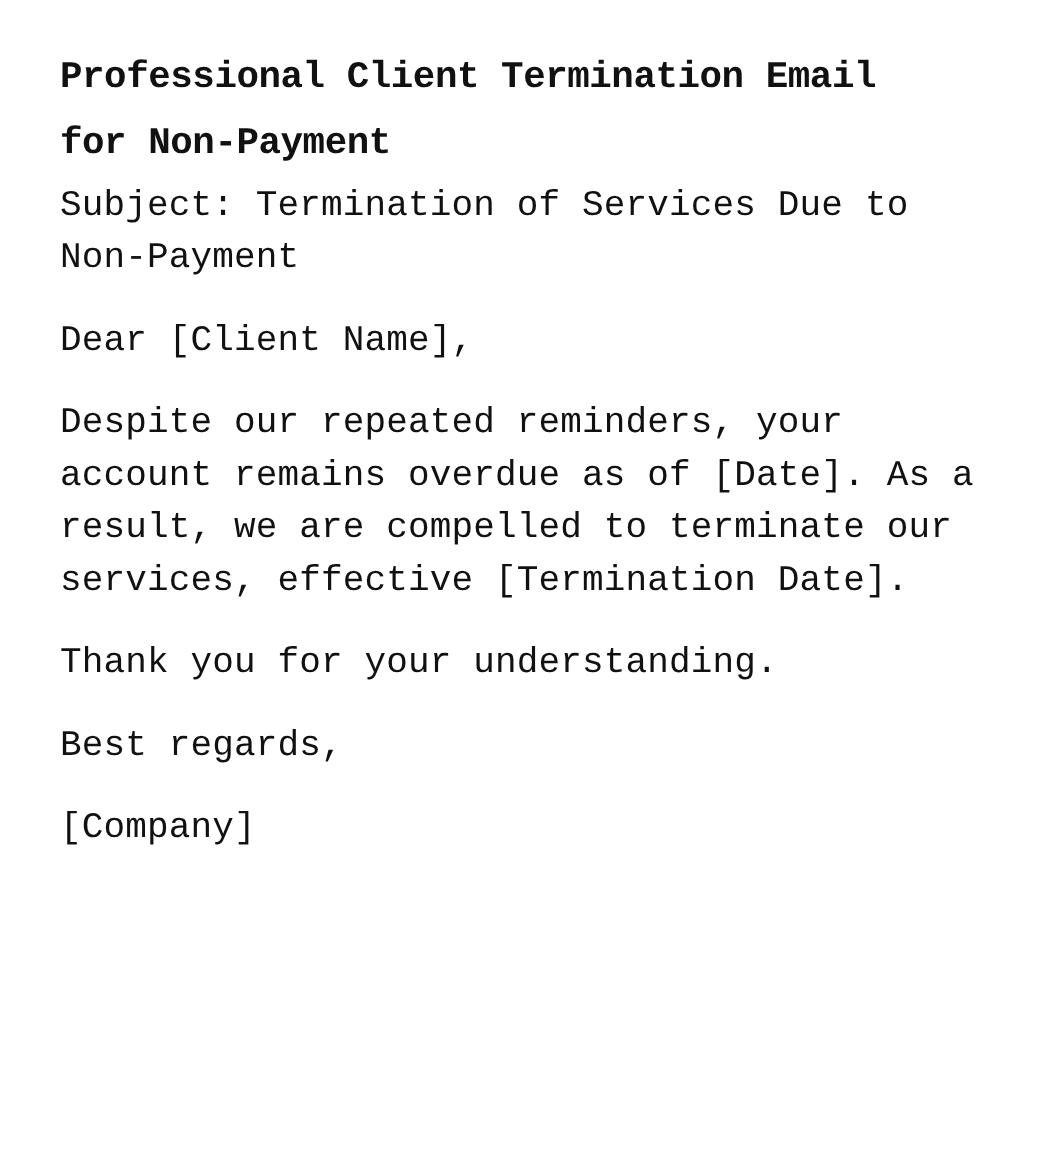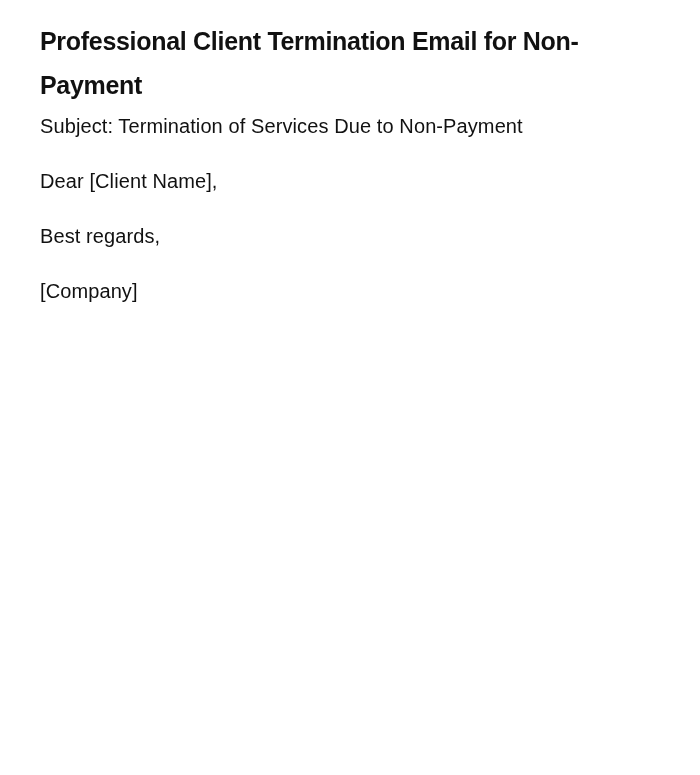--- a/index.html
+++ b/index.html
@@ -1,38 +1,40 @@
 <!DOCTYPE html>
 <html><head>
   <meta charset="utf-8">
   <style>
     html, body { margin: 0; padding: 0; background: #ffffff; }
     body { width: 700px; height: 775px; overflow: hidden; }
     .page {
-      padding: 19px 40px 0 40px;
+      padding: 30px 40px 0 40px;
       color: #111111;
-      font-family: Liberation Sans, sans-serif;
+      font-family: Liberation Mono, monospace;
     }
     .title {
       font-weight: bold;
       font-size: 25px;
       line-height: 44px;
       margin: 0 0 2px 0;
       letter-spacing: -0.3px;
       width: 560px;
     }
     .para {
-      font-size: 20px;
+      font-size: 24px;
       line-height: 35px;
       margin: 0 0 20px 0;
       letter-spacing: 0.1px;
     }
   </style>
 </head>
 <body>
 
 <div class="page">
   <h1 class="title">Professional Client Termination Email for Non-Payment</h1>
   <p class="para">Subject: Termination of Services Due to Non-Payment</p>
   <p class="para">Dear [Client Name],</p>
+  <p class="para">Despite our repeated reminders, your account remains overdue as of [Date]. As a result, we are compelled to terminate our services, effective [Termination Date].</p>
+  <p class="para">Thank you for your understanding.</p>
   <p class="para">Best regards,</p>
   <p class="para">[Company]</p>
 </div>
 
 </body></html>

